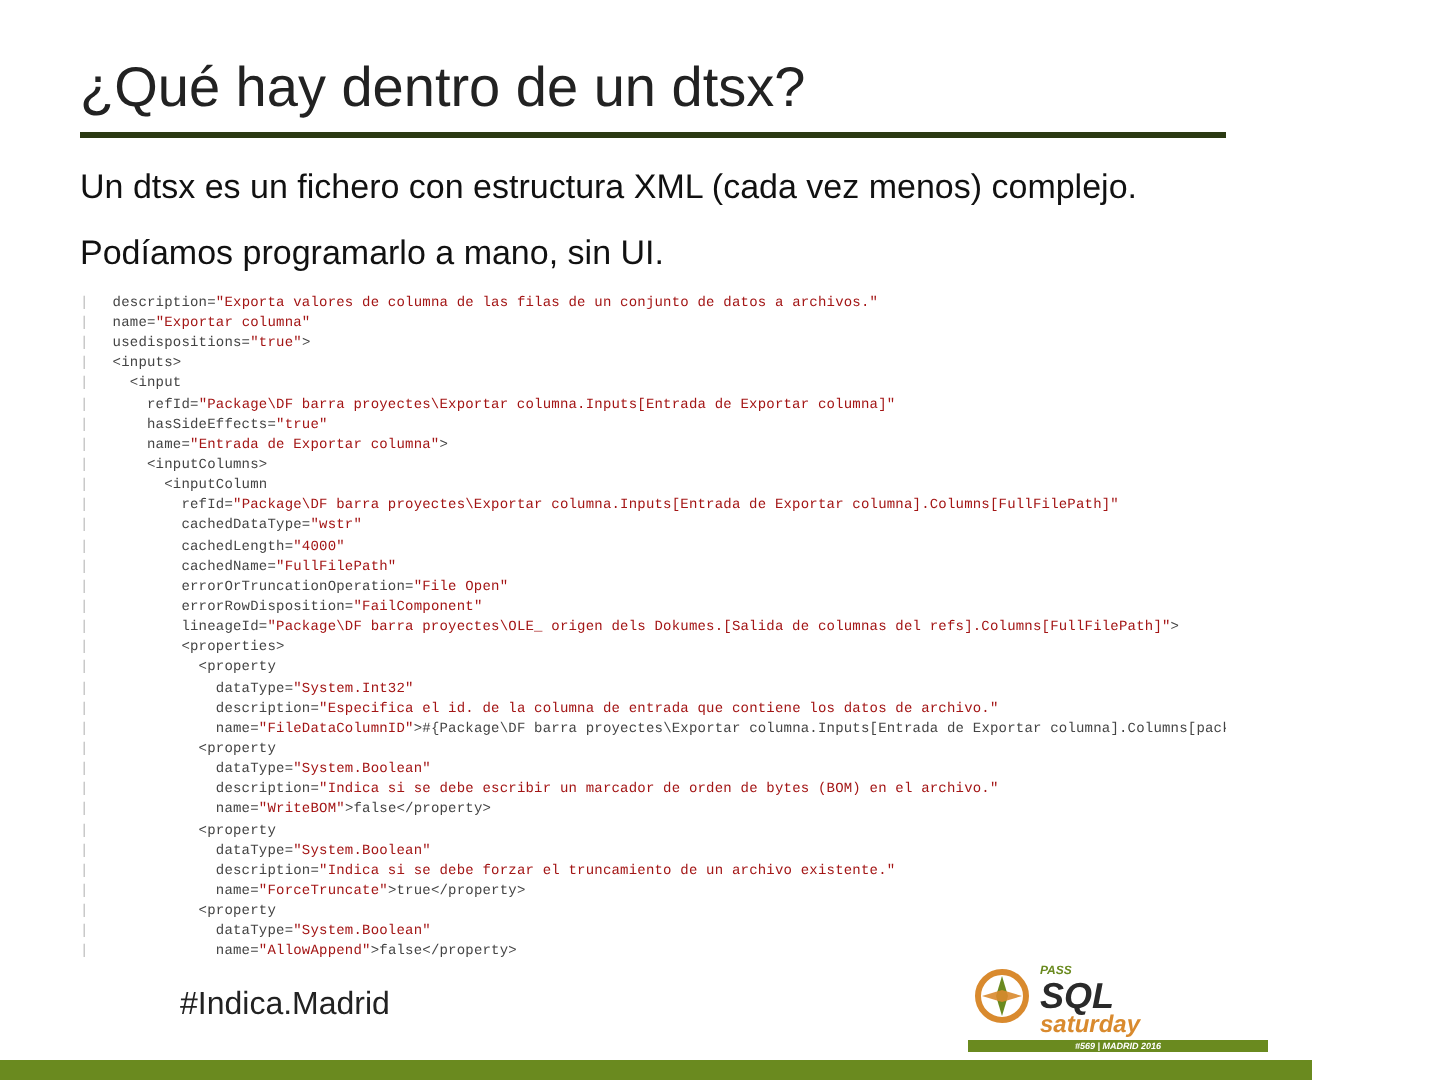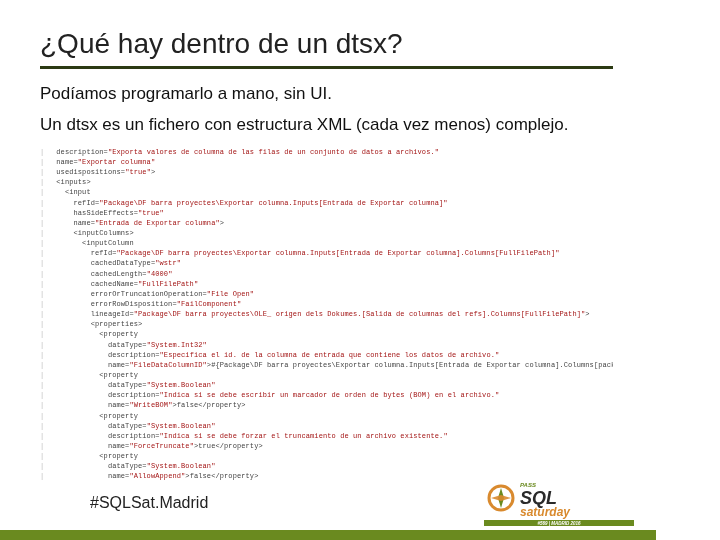--- a/index.html
+++ b/index.html
@@ -18,22 +18,22 @@
   .logo svg { width: 100%; height: 100%; }
 </style>
 </head>
 <body>
 
 <div class="slide">
 
   <h1 class="title">¿Qué hay dentro de un dtsx?</h1>
   <div class="rule"></div>
 
+  <p class="body-text">Un dtsx es un fichero con estructura XML (cada vez menos) complejo.</p>
   <p class="body-text" style="margin-bottom:8px;">Podíamos programarlo a mano, sin UI.</p>
-  <p class="body-text">Un dtsx es un fichero con estructura XML (cada vez menos) complejo.</p>
 
   <div class="code-area" id="code-area"><span class="gutter">|</span> description=<span class="str">"Exporta valores de columna de las filas de un conjunto de datos a archivos."</span>
 <span class="gutter">|</span> name=<span class="str">"Exportar columna"</span>
 <span class="gutter">|</span> usedispositions=<span class="str">"true"</span>&gt;
 <span class="gutter">|</span> &lt;inputs&gt;
 <span class="gutter">|</span>   &lt;input
 <span class="gutter">|</span>     refId=<span class="str">"Package\DF barra proyectes\Exportar columna.Inputs[Entrada de Exportar columna]"</span>
 <span class="gutter">|</span>     hasSideEffects=<span class="str">"true"</span>
 <span class="gutter">|</span>     name=<span class="str">"Entrada de Exportar columna"</span>&gt;
 <span class="gutter">|</span>     &lt;inputColumns&gt;
@@ -57,21 +57,21 @@
 <span class="gutter">|</span>           &lt;property
 <span class="gutter">|</span>             dataType=<span class="str">"System.Boolean"</span>
 <span class="gutter">|</span>             description=<span class="str">"Indica si se debe forzar el truncamiento de un archivo existente."</span>
 <span class="gutter">|</span>             name=<span class="str">"ForceTruncate"</span>&gt;true&lt;/property&gt;
 <span class="gutter">|</span>           &lt;property
 <span class="gutter">|</span>             dataType=<span class="str">"System.Boolean"</span>
 <span class="gutter">|</span>             name=<span class="str">"AllowAppend"</span>&gt;false&lt;/property&gt;
 </div>
 
   <div class="footer">
-    <div class="hashtag">#SQLSat.Madrid</div>
+    <div class="hashtag">#Indica.Madrid</div>
 
     <div class="logo">
       <svg viewBox="0 0 300 100">
 
         <g>
           <circle cx="34" cy="44" r="24" fill="none" stroke="#d98a2e" stroke-width="6"></circle>
           <polygon points="34,24 40,44 34,64 28,44" fill="#6a8a1f"></polygon>
           <polygon points="14,44 34,38 54,44 34,50" fill="#d98a2e" opacity="0.9"></polygon>
         </g>
 

